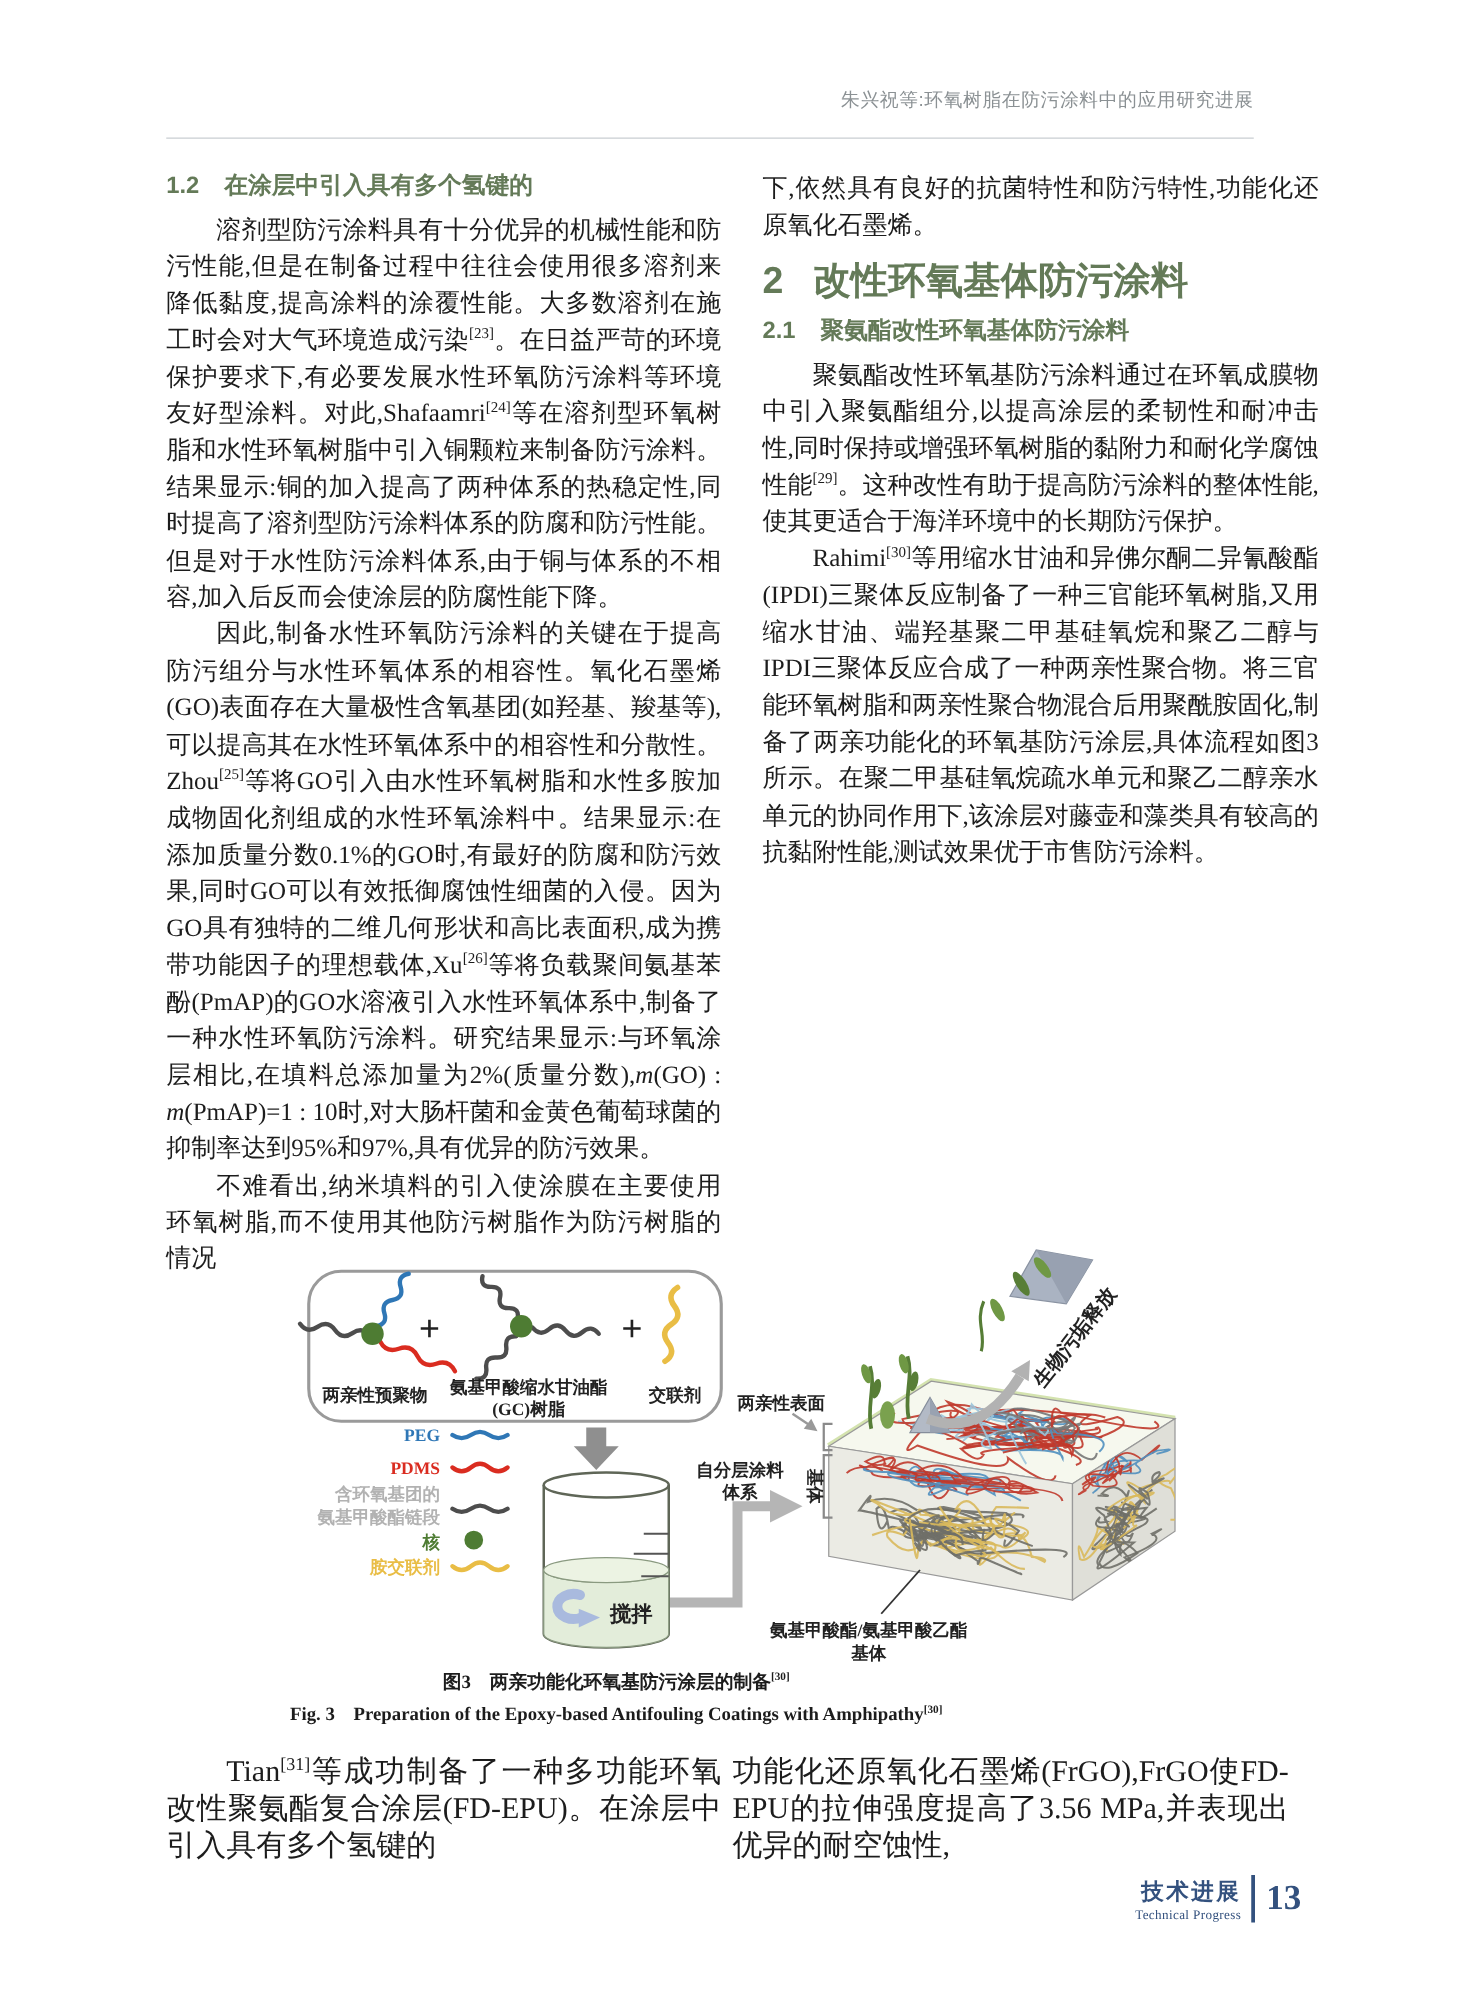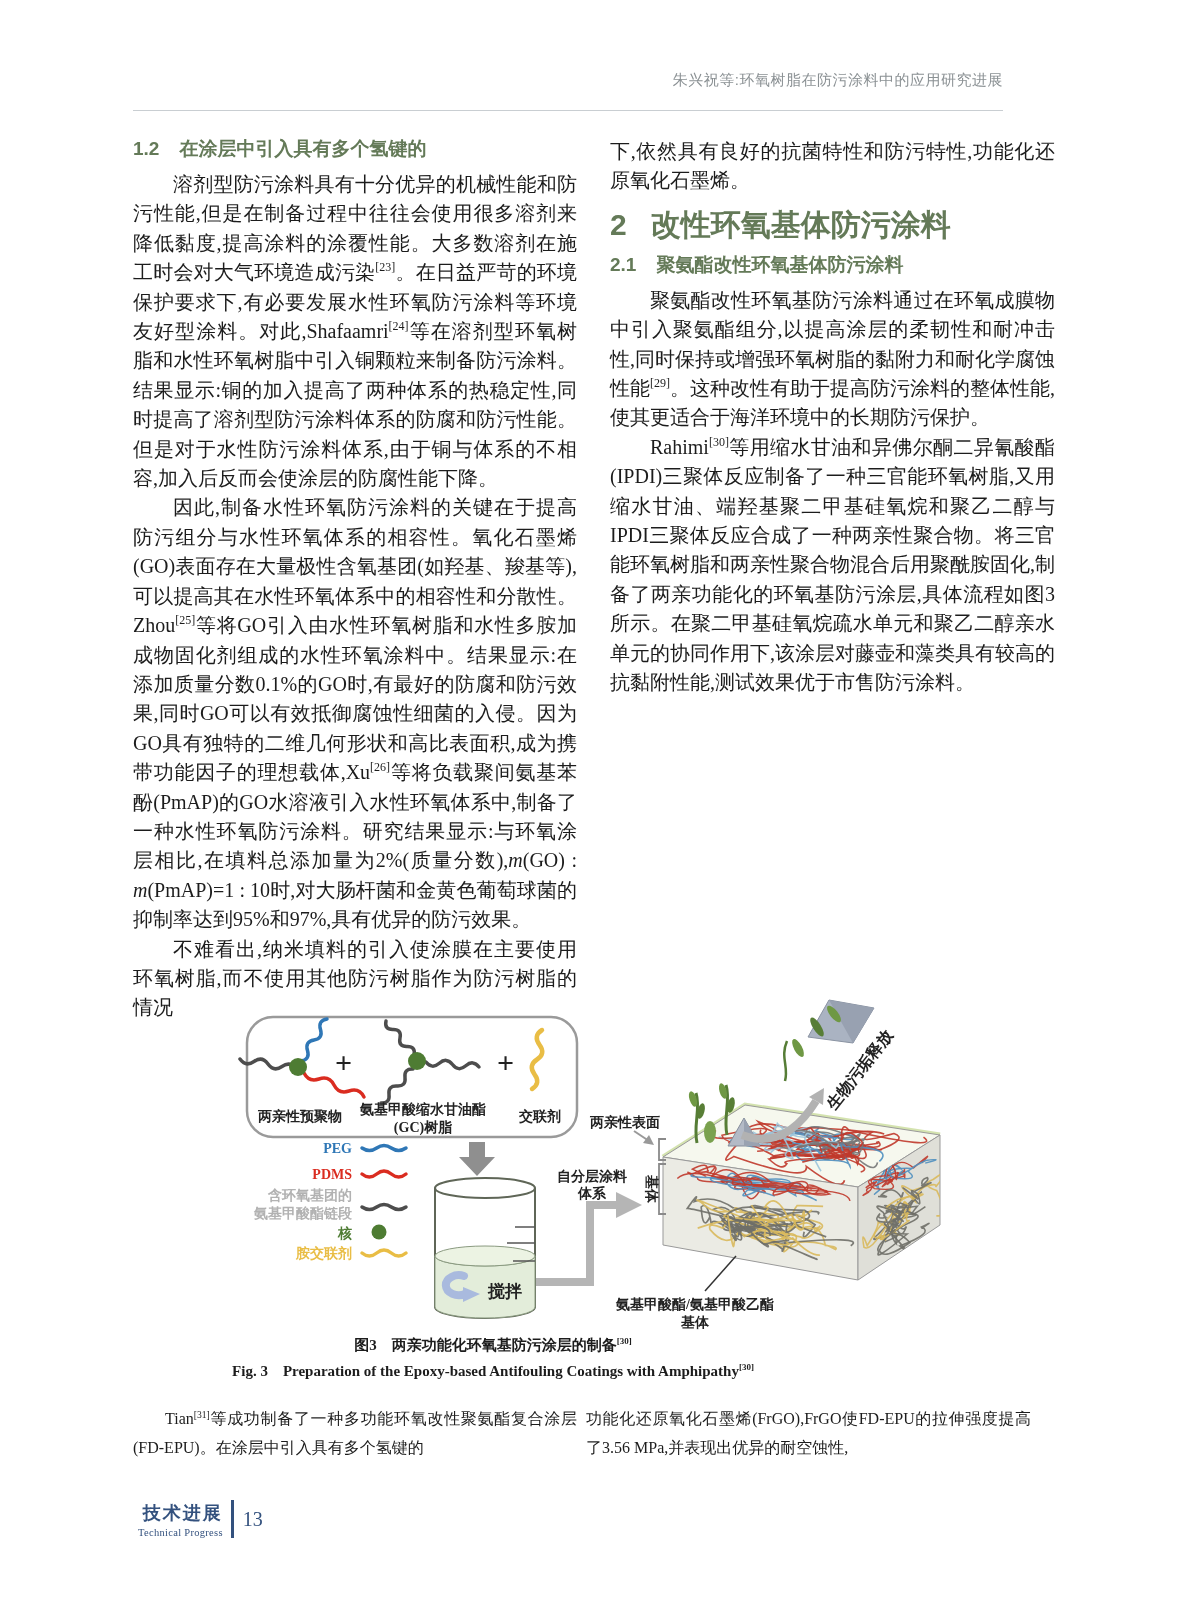--- a/index.html
+++ b/index.html
@@ -36,34 +36,34 @@
   .flabel.mid{font-size:16px;}
   .plus{font-family:"Liberation Sans",sans-serif;font-size:30px;font-weight:bold;fill:#8a8a8a;}
   .arm{fill:none;stroke-width:3.5;stroke-linecap:round;}
   .arm.thick{stroke-width:4.5;}
   .bracket{fill:none;stroke:#8a8a8a;stroke-width:1.8;}
 
   .caption{position:absolute;left:133px;top:1336px;width:720px;text-align:center;font-weight:bold;}
   .caption .cn{font-size:15px;}
   .caption .en{font-size:15px;margin-top:7px;}
 
-  .bottom-col{position:absolute;width:444px;font-size:16px;line-height:29.4px;text-align:justify;top:1404px;}
+  .bottom-col{position:absolute;width:444px;font-size:24px;line-height:29.4px;text-align:justify;top:1404px;}
   .bottom-col p{margin:0;}
   .bl{left:133px;}
   .br{left:586px;width:445px;}
   .bl p{text-indent:2em;}
 
   
-  .footer{position:absolute;left:138px;top:1500px;width:919px;display:flex;
-          justify-content:flex-start;align-items:center;color:var(--footer-navy,#33517e);}
+  .footer{position:absolute;left:122px;top:1500px;width:919px;display:flex;
+          justify-content:flex-end;align-items:center;color:var(--footer-navy,#33517e);}
   .footer-labels{text-align:right;}
   .f-cn{font-family:"Liberation Sans",sans-serif;font-weight:bold;font-size:18px;letter-spacing:2px;}
   .f-en{font-size:10.5px;margin-top:2px;letter-spacing:.3px;}
   .f-bar{width:3px;height:38px;background:var(--footer-navy,#33517e);margin:0 9px 0 8px;}
-  .f-num{font-size:20px;}
+  .f-num{font-size:28px;font-weight:bold;}
 </style>
 </head>
 <body>
 
 <div class="page">
 
   <div class="running-head">朱兴祝等:环氧树脂在防污涂料中的应用研究进展</div>
   <div class="head-rule"></div>
 
   <div class="col col-left">

